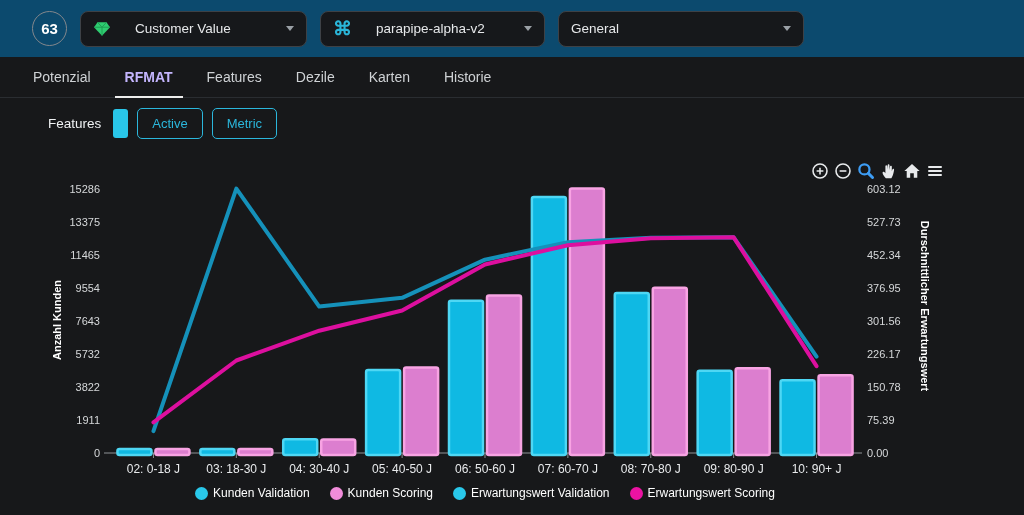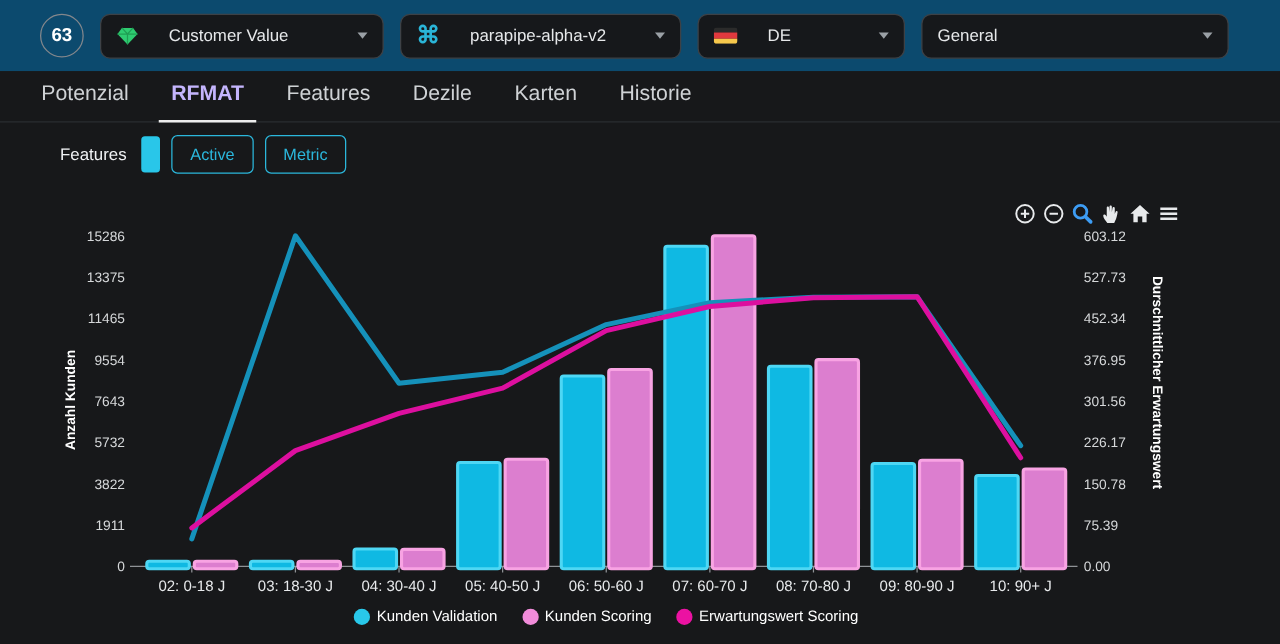--- a/index.html
+++ b/index.html
@@ -15,21 +15,21 @@
   .dd{height:36px;background:#16181b;border:1px solid #3d4146;border-radius:8px;
     display:flex;align-items:center;padding:0 12px;gap:24px;font-size:13.5px;color:#e6e8ea;box-sizing:border-box;cursor:pointer;}
   .dd .caret{margin-left:auto;width:0;height:0;border-left:4.5px solid transparent;border-right:4.5px solid transparent;border-top:5px solid #9aa0a6;}
   .dd1{width:227px;} .dd2{width:225px;} .dd3{width:166px;} .dd4{width:246px;}
   .cmd-glyph{font-size:19px;line-height:1;color:#2ab5d8;font-weight:bold;}
   .flag{width:19px;height:13px;border-radius:2.5px;overflow:hidden;display:flex;flex-direction:column;flex:0 0 auto;}
   .flag div{flex:1;}
   .flag .b{background:#2b2b2b;} .flag .r{background:#e0393e;} .flag .g{background:#f6c84c;}
   
   .tabs{display:flex;gap:14px;padding-left:23px;border-bottom:1px solid #2a2d31;height:40px;align-items:flex-end;background:#17181a;}
-  .tab{padding:0 10px 12px;font-size:17px;color:#cfd2d5;position:relative;cursor:pointer;white-space:nowrap;}
+  .tab{padding:0 10px 12px;font-size:14px;color:#cfd2d5;position:relative;cursor:pointer;white-space:nowrap;}
   .tab.active{color:#c4b5fd;font-weight:bold;}
   .tab.active::after{content:"";position:absolute;left:0;right:0;bottom:-1px;height:2px;background:#ededed;}
   
   .filter-row{display:flex;align-items:center;margin:10px 0 0 18px;}
   .dd-alter{width:219px;height:32px;border-radius:6px;}
   .features-label{margin-left:30px;font-size:13.5px;color:#f0f2f4;}
   .feat-toggle{margin-left:12px;width:15px;height:29px;border-radius:3px;background:#29c6e9;cursor:pointer;}
   .pill-btn{margin-left:9px;background:transparent;border:1px solid #2bb7dc;color:#2bb7dc;
     border-radius:5px;padding:7px 14px;font-size:13px;font-family:inherit;cursor:pointer;}
   
@@ -58,29 +58,20 @@
     <span>Customer Value</span>
     <span class="caret"></span>
   </div>
 
   <div class="dd dd2">
     <span class="cmd-glyph">⌘</span>
     <span>parapipe-alpha-v2</span>
     <span class="caret"></span>
   </div>
 
-  <div class="dd dd3">
-    <span class="flag">
-        <div class="b"></div>
-        <div class="r"></div>
-        <div class="g"></div>
-      </span>
-    <span>DE</span>
-    <span class="caret"></span>
-  </div>
 
   <div class="dd dd4">
     <span>General</span>
     <span class="caret"></span>
   </div>
 </div>
 
 <div class="tabs">
   <div class="tab">Potenzial</div>
   <div class="tab active">RFMAT</div>
@@ -200,17 +191,21 @@
   <div class="legend" id="legend">
       <div class="legend-item">
         <span class="legend-dot" style="background: rgb(41, 200, 234);"></span>
         <span>Kunden Validation</span>
       </div>
       <div class="legend-item">
         <span class="legend-dot" style="background: rgb(241, 140, 218);"></span>
         <span>Kunden Scoring</span>
       </div>
       <div class="legend-item">
+        <span class="legend-dot" style="background: rgb(41, 200, 234);"></span>
+        <span>Erwartungswert Validation</span>
+      </div>
+      <div class="legend-item">
         <span class="legend-dot" style="background: rgb(235, 18, 162);"></span>
         <span>Erwartungswert Scoring</span>
       </div>
     </div>
 </div>
 
 </body></html>

